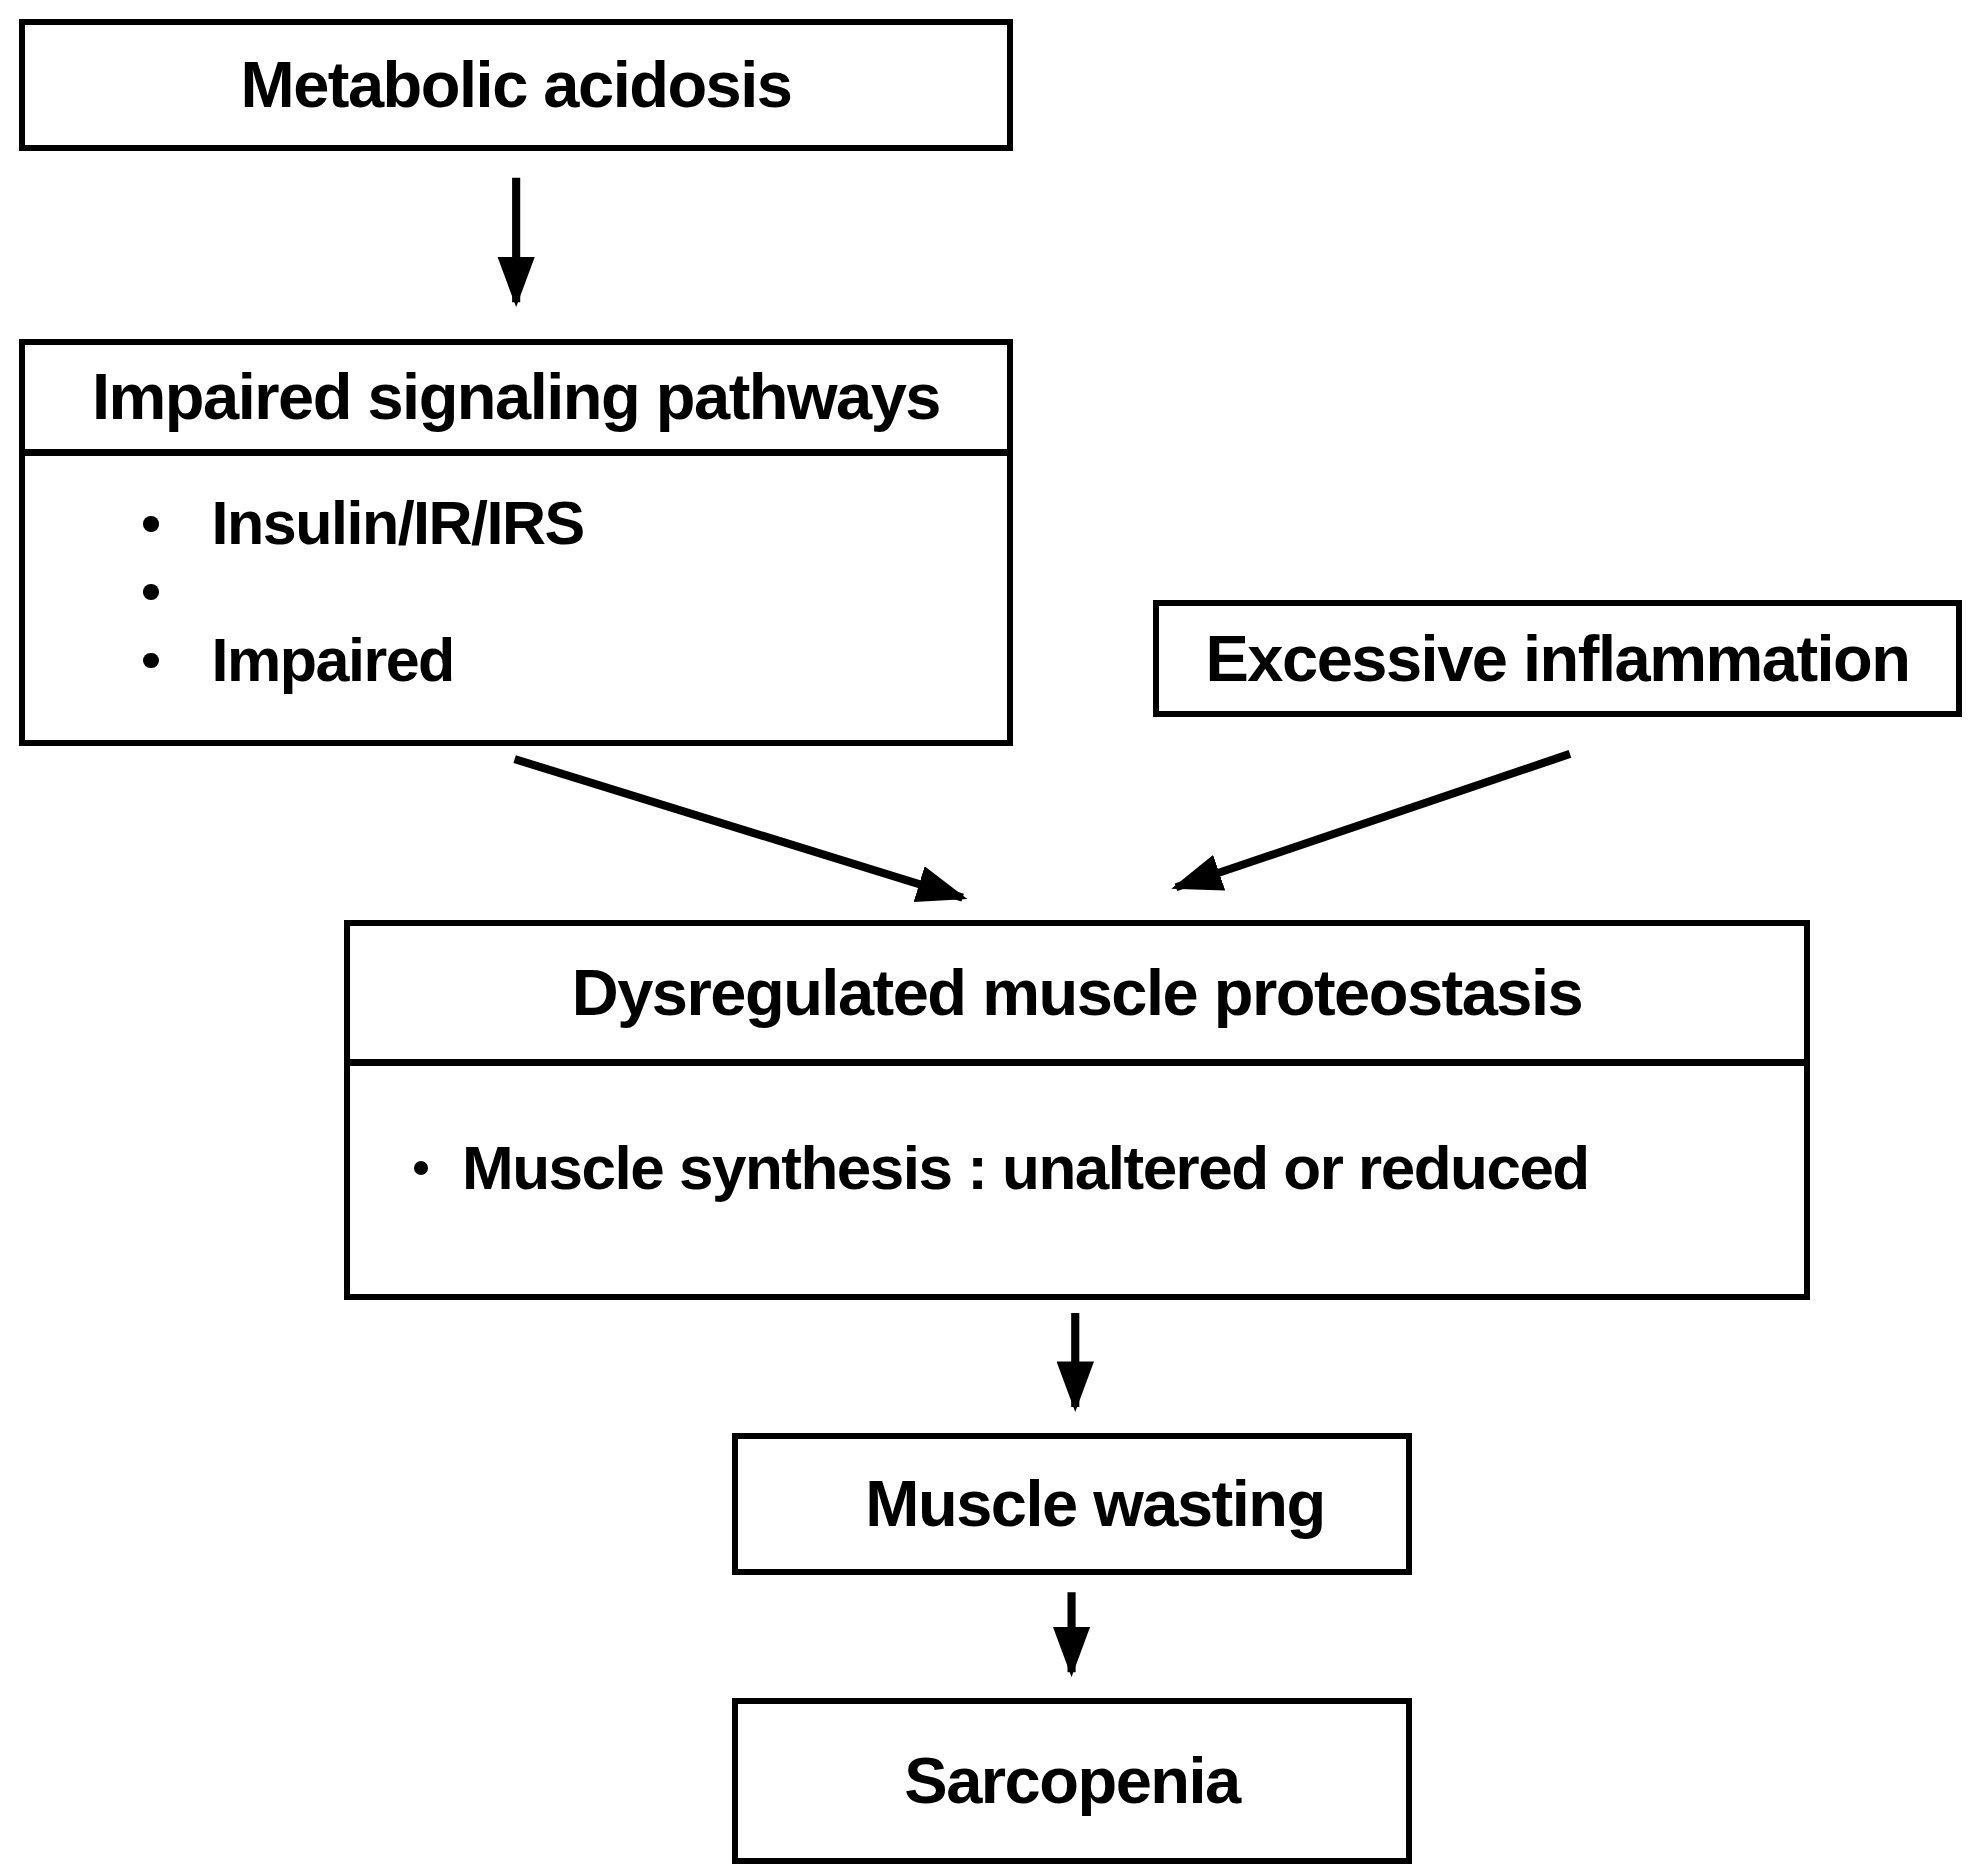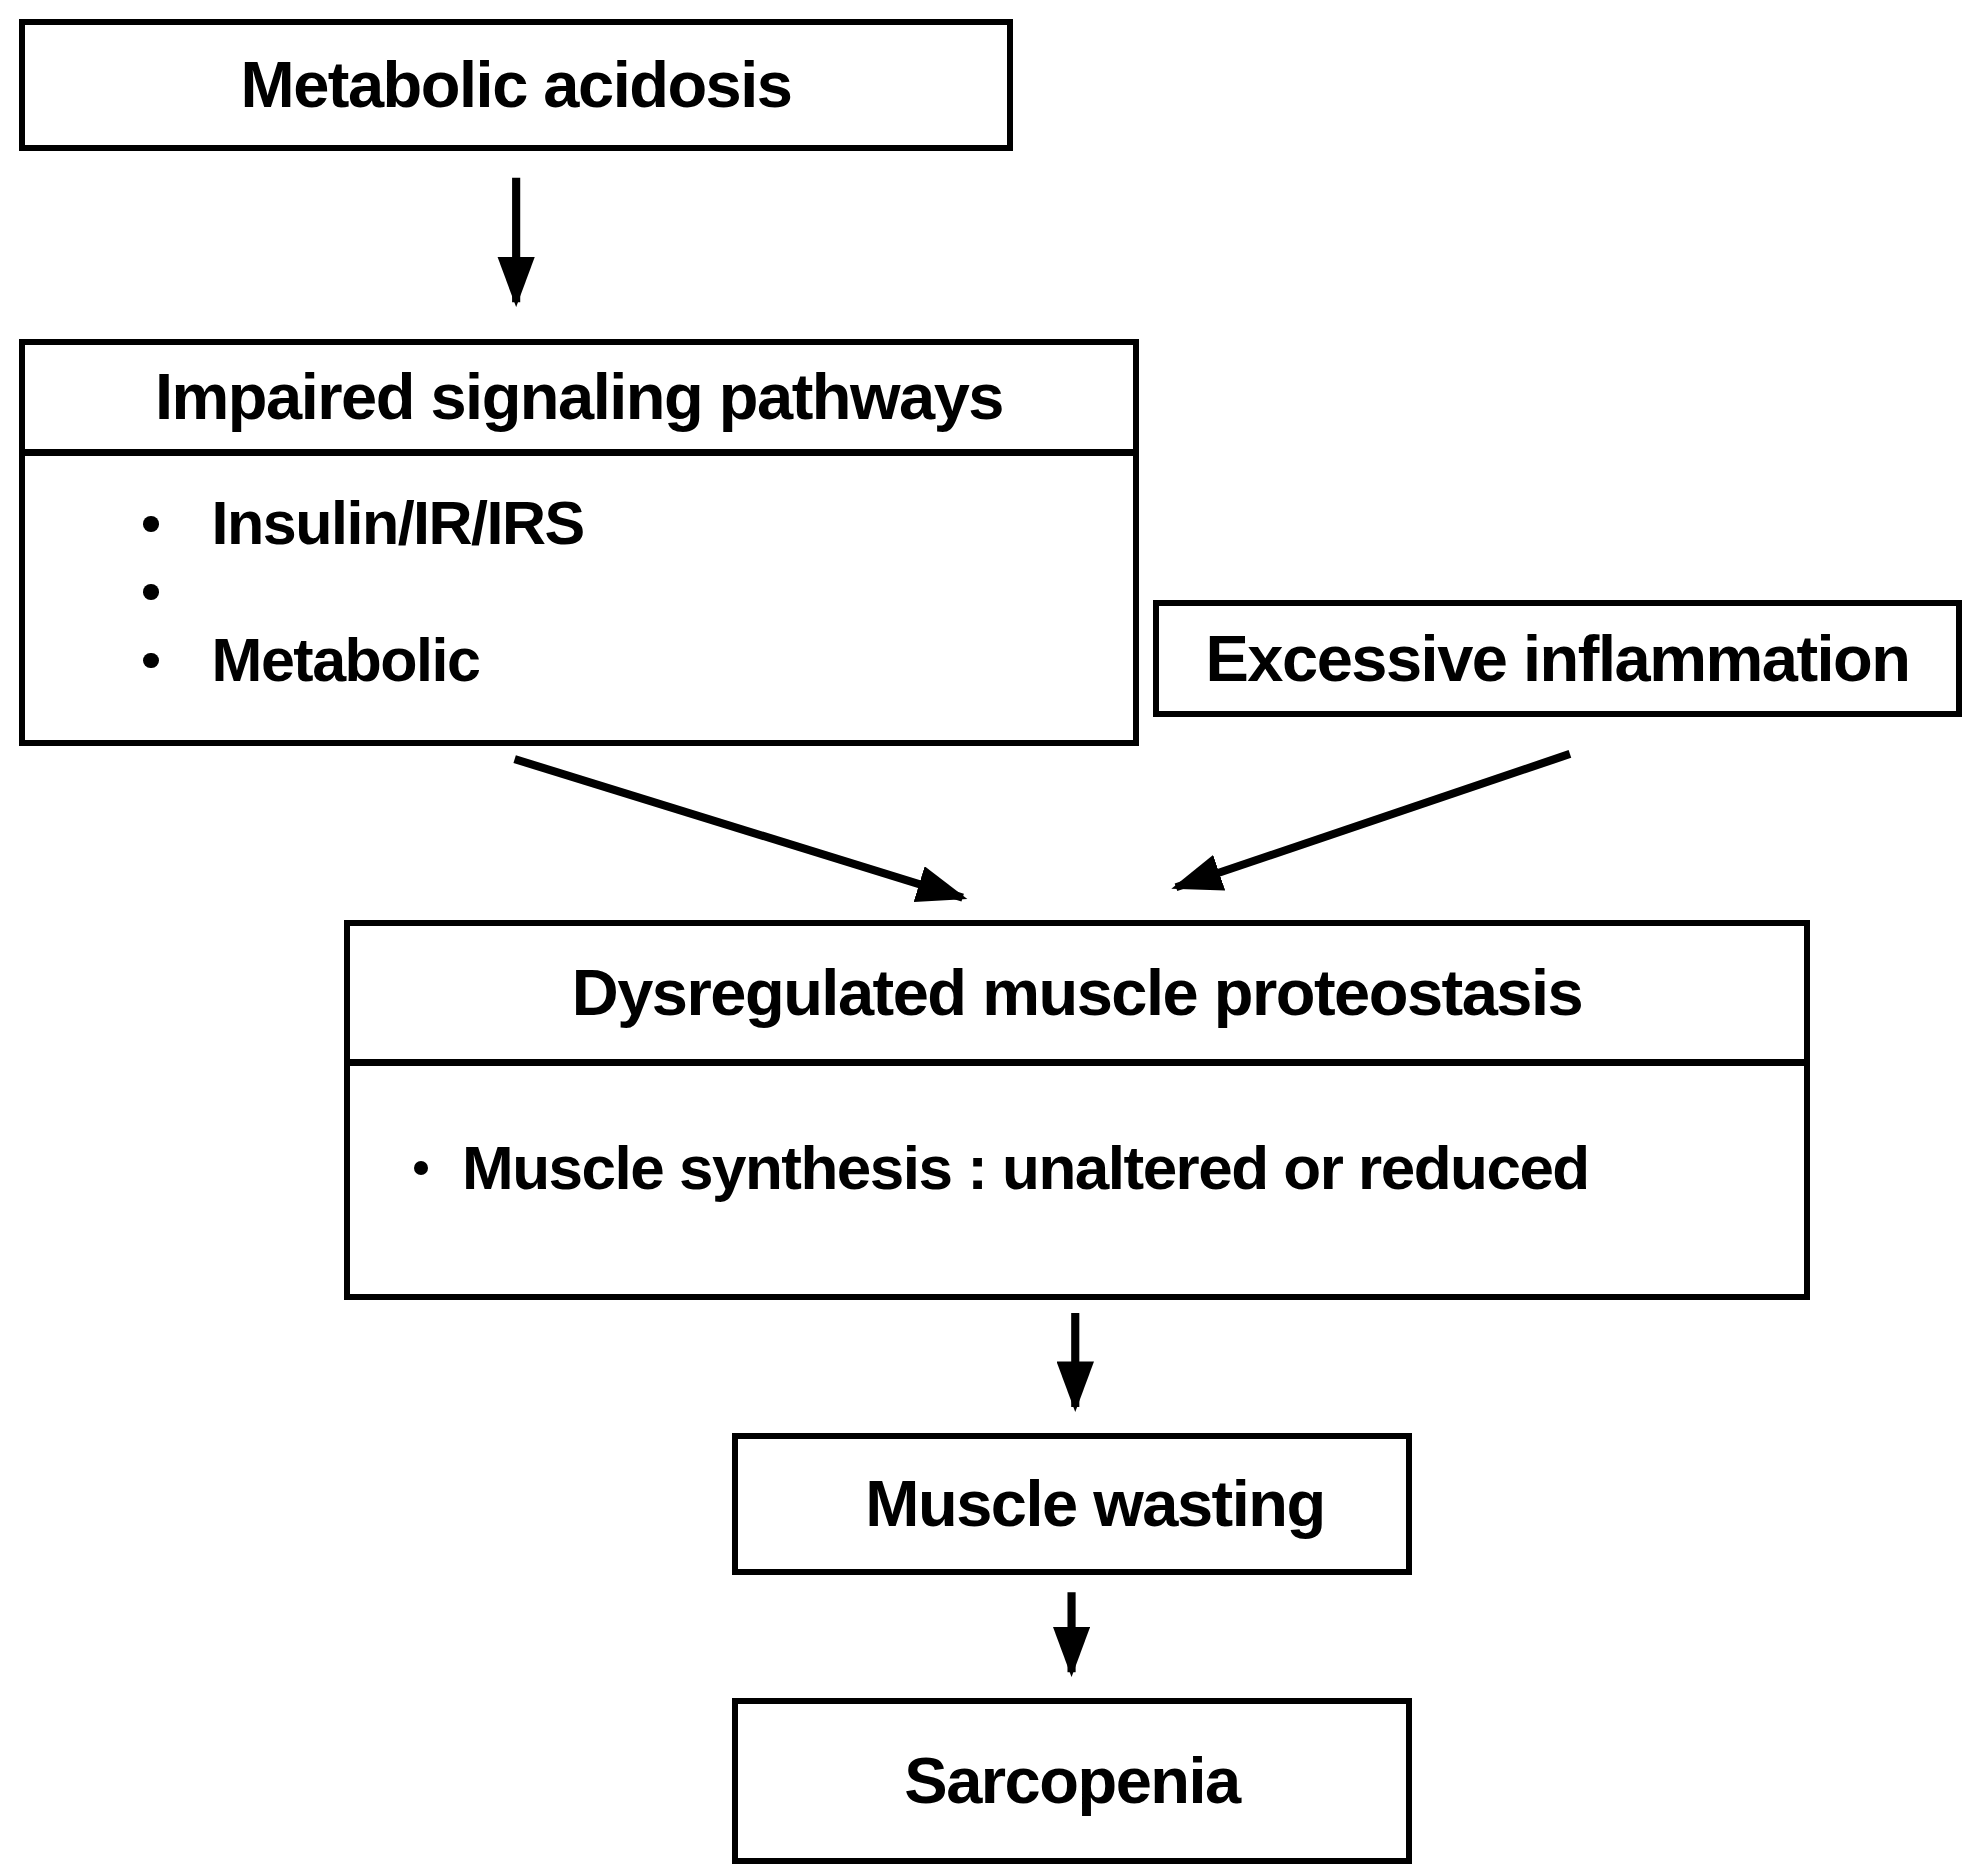--- a/index.html
+++ b/index.html
@@ -38,21 +38,21 @@
   }
   .bullet-row{display:flex;align-items:center;}
   .bullet-dot{
     flex:none;width:15.6px;height:15.6px;border-radius:50%;background:var(--ink);
   }
   .bullet-text{
     font-weight:700;line-height:1.1;letter-spacing:-1.5px;white-space:nowrap;
   }
   
   #node-metabolic   {left:19px;  top:19px;   width:994px; height:132px;}
-  #node-impaired    {left:19px;  top:339px;  width:1120px; height:407px;}
+  #node-impaired    {left:19px;  top:339px;  width:994px; height:407px;}
   #node-impaired .node-header{height:104px;}
   #node-impaired .node-body{padding:7.4px 0 19px 0;}
   #node-impaired .bullet-dot{margin-left:118px;margin-right:53px;}
   #node-impaired .bullet-text{font-size:61px;}
   #node-inflammation{left:1153px;top:600px;  width:809px; height:117px;}
   #node-proteostasis{left:344px; top:920px; width:1466px; height:380px;}
   #node-proteostasis .node-header{height:133px;}
   #node-proteostasis .node-body{padding:6px 0 30px 5px;}
   #node-proteostasis .bullet-dot{margin-left:59px;margin-right:34px;width:14px;height:14px;}
   #node-proteostasis .bullet-text{font-size:62px;}
@@ -88,21 +88,21 @@
     <div class="node-body">
       <div class="bullet-row">
         <span class="bullet-dot"></span>
         <span class="bullet-text">Insulin/IR/IRS</span>
       </div>
       <div class="bullet-row">
         <span class="bullet-dot"></span>
       </div>
       <div class="bullet-row">
         <span class="bullet-dot"></span>
-        <span class="bullet-text">Metabolic</span>
+        <span class="bullet-text">Impaired</span>
       </div>
     </div>
   </div>
 
   <div class="node simple" id="node-inflammation">
     <div class="node-title">Excessive inflammation</div>
   </div>
 
   <div class="node compound" id="node-proteostasis">
     <div class="node-header">

